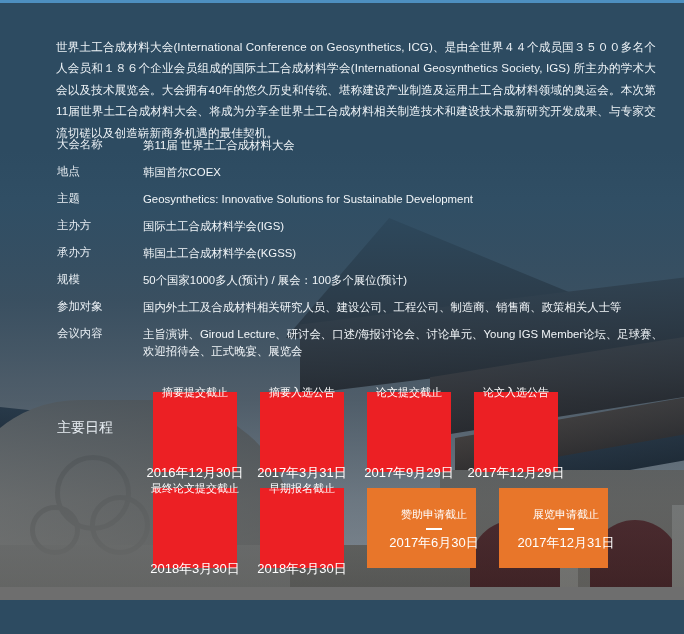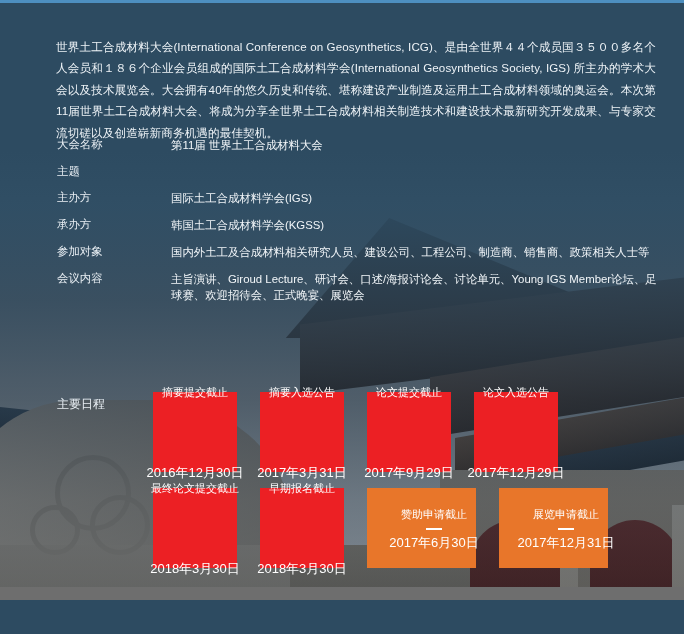--- a/index.html
+++ b/index.html
@@ -118,30 +118,30 @@
 
   .intro{
     position:absolute;left:56px;top:24px;width:600px;
     color:#eef3f7;font-size:11.6px;line-height:21.5px;
     letter-spacing:.1px;text-align:justify;
   }
 
   .table{
     position:absolute;left:57px;top:137px;width:610px;
   }
-  .row{display:flex;align-items:flex-start;margin-bottom:10.5px;gap:28px;}
+  .row{display:flex;align-items:flex-start;margin-bottom:10.5px;}
   .row .lab{
     width:86px;flex:0 0 86px;color:#e8eef3;font-size:11.4px;line-height:15px;
   }
   .row .val{
     flex:1;color:#f2f6f9;font-size:11.4px;line-height:16.5px;
   }
 
   .schedLabel{
-    position:absolute;left:57px;top:396px;color:#e8eef3;font-size:12px;
+    position:absolute;left:57px;top:419px;color:#e8eef3;font-size:14px;
   }
   .cards{
     position:absolute;left:153px;top:392px;width:470px;
   }
   .cardrow{display:flex;gap:23px;margin-bottom:16px;}
   .card{
     width:84px;height:80px;
     display:flex;flex-direction:column;align-items:center;justify-content:center;
     color:#fff;text-align:center;
   }
@@ -204,29 +204,38 @@
 
     <p class="intro">世界土工合成材料大会(International Conference on Geosynthetics, ICG)、是由全世界４４个成员国３５００多名个人会员和１８６个企业会员组成的国际土工合成材料学会(International Geosynthetics Society, IGS) 所主办的学术大会以及技术展览会。大会拥有40年的悠久历史和传统、堪称建设产业制造及运用土工合成材料领域的奥运会。本次第11届世界土工合成材料大会、将成为分享全世界土工合成材料相关制造技术和建设技术最新研究开发成果、与专家交流切磋以及创造崭新商务机遇的最佳契机。</p>
 
     <div class="table">
 
       <div class="row">
         <div class="lab">大会名称</div>
         <div class="val">第11届 世界土工合成材料大会</div>
       </div>
       <div class="row">
+        <div class="lab">地点</div>
+        <div class="val">韩国首尔COEX</div>
+      </div>
+      <div class="row">
         <div class="lab">主题</div>
+        <div class="val">Geosynthetics: Innovative Solutions for Sustainable Development</div>
       </div>
       <div class="row">
         <div class="lab">主办方</div>
         <div class="val">国际土工合成材料学会(IGS)</div>
       </div>
       <div class="row">
         <div class="lab">承办方</div>
         <div class="val">韩国土工合成材料学会(KGSS)</div>
+      </div>
+      <div class="row">
+        <div class="lab">规模</div>
+        <div class="val">50个国家1000多人(预计) / 展会：100多个展位(预计)</div>
       </div>
       <div class="row">
         <div class="lab">参加对象</div>
         <div class="val">国内外土工及合成材料相关研究人员、建设公司、工程公司、制造商、销售商、政策相关人士等</div>
       </div>
       <div class="row">
         <div class="lab">会议内容</div>
         <div class="val">主旨演讲、Giroud Lecture、研讨会、口述/海报讨论会、讨论单元、Young IGS Member论坛、足球赛、欢迎招待会、正式晚宴、展览会</div>
       </div>
 

